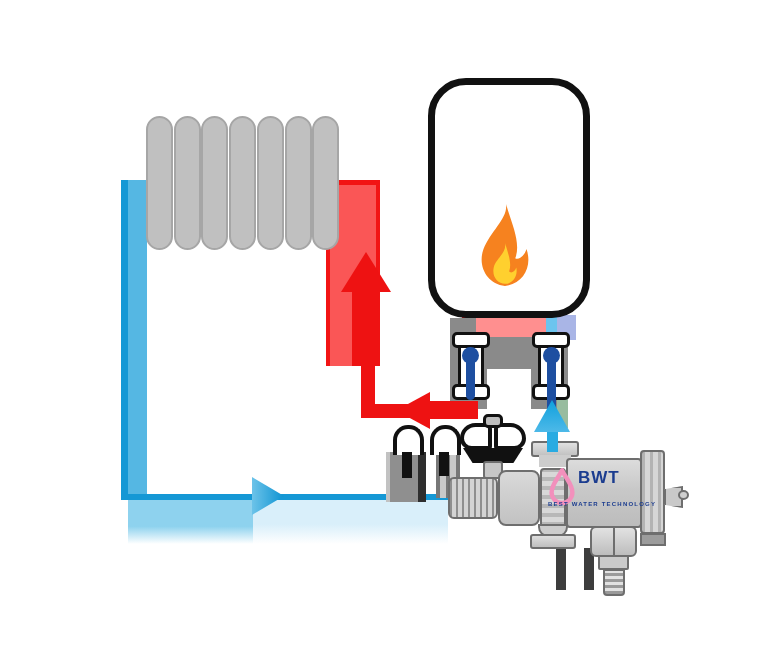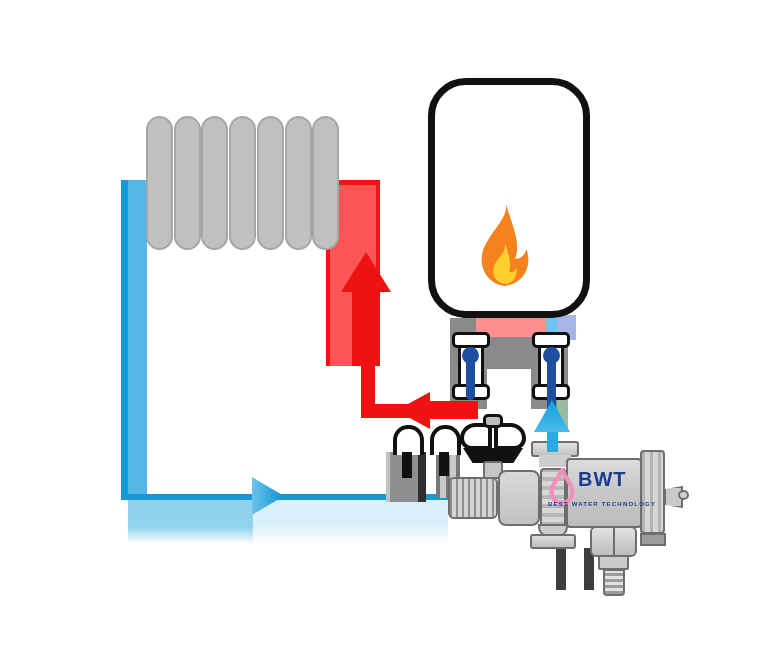--- a/index.html
+++ b/index.html
@@ -97,21 +97,21 @@
   .filter-cap{left:640px;top:450px;width:25px;height:84px;border-radius:4px;
      background:repeating-linear-gradient(90deg,#b3b3b3 0 3px,#d6d6d6 3px 8px);}
   .vent-cone{left:664px;top:486px;width:15px;height:18px;background:#c9c9c9;
      border:2px solid var(--metal-outline);clip-path:polygon(0 15%,100% 0,100% 100%,0 85%);}
   .vent-pin{left:678px;top:490px;width:11px;height:10px;border-radius:50%;
      background:#cfcfcf;border:2px solid var(--metal-outline);box-sizing:border-box;}
   .top-outlet-flange{left:531px;top:441px;width:48px;height:16px;border-radius:3px;
      background:linear-gradient(180deg,#e0e0e0,#c2c2c2);}
   .top-outlet-collar{left:539px;top:455px;width:32px;height:12px;background:#cdcdcd;}
   .logo-wrap{left:546px;top:463px;width:92px;height:52px;}
-  .bwt-text{position:absolute;left:32px;top:6px;font-weight:bold;font-size:20px;
+  .bwt-text{position:absolute;left:32px;top:6px;font-weight:bold;font-size:17px;
      letter-spacing:1px;color:var(--brand-navy);line-height:1;}
   .bwt-tagline{position:absolute;left:2px;top:38px;font-size:6px;font-weight:bold;
      letter-spacing:1.2px;color:var(--brand-navy);white-space:nowrap;}
   .port-dome{left:538px;top:524px;width:30px;height:13px;background:#cdcdcd;
      border:2px solid var(--metal-outline);border-radius:0 0 10px 10px;box-sizing:border-box;}
   .port-hexbar{left:530px;top:534px;width:46px;height:15px;border-radius:3px;
      background:linear-gradient(180deg,#dedede,#bfbfbf);}
   .port-pipe{left:556px;top:548px;width:38px;height:42px;background:#fff;
      border-left:10px solid #3d3d3d;border-right:10px solid #3d3d3d;box-sizing:border-box;}
   .drain-nuts{left:590px;top:526px;width:47px;height:31px;border-radius:6px;

